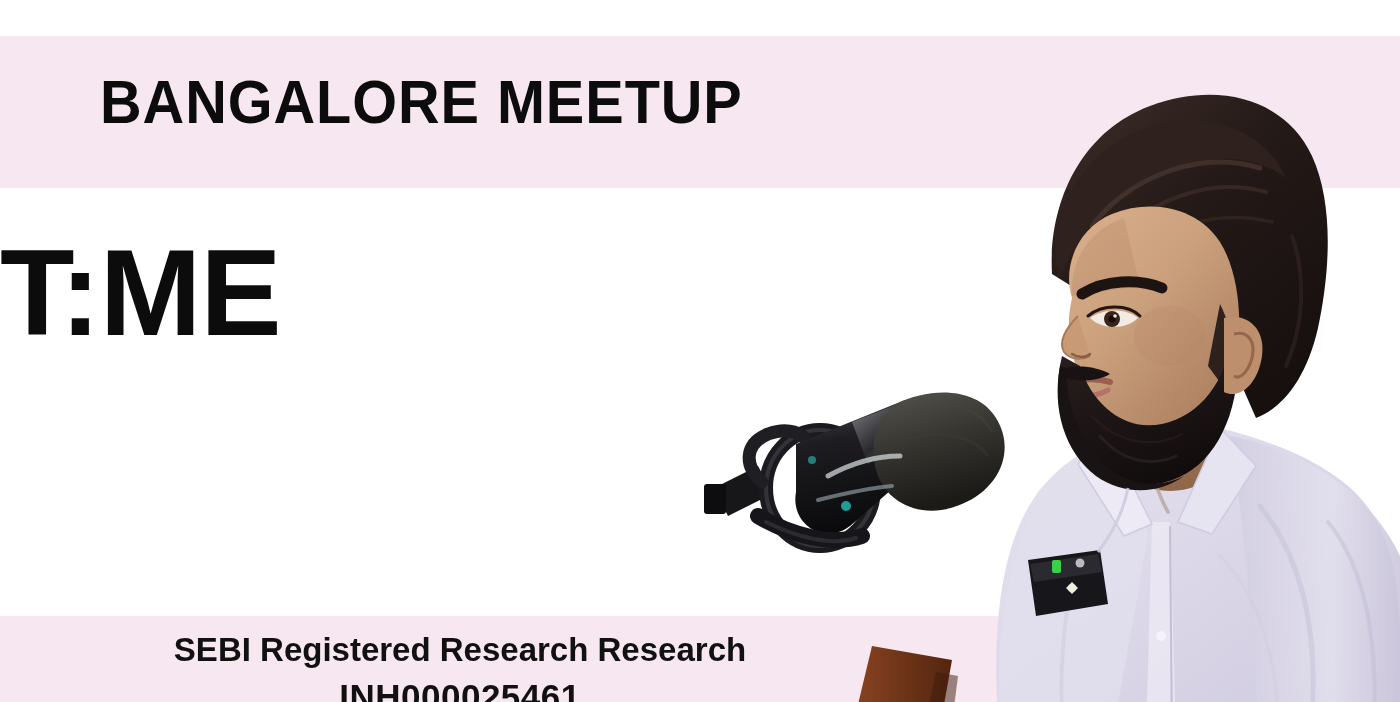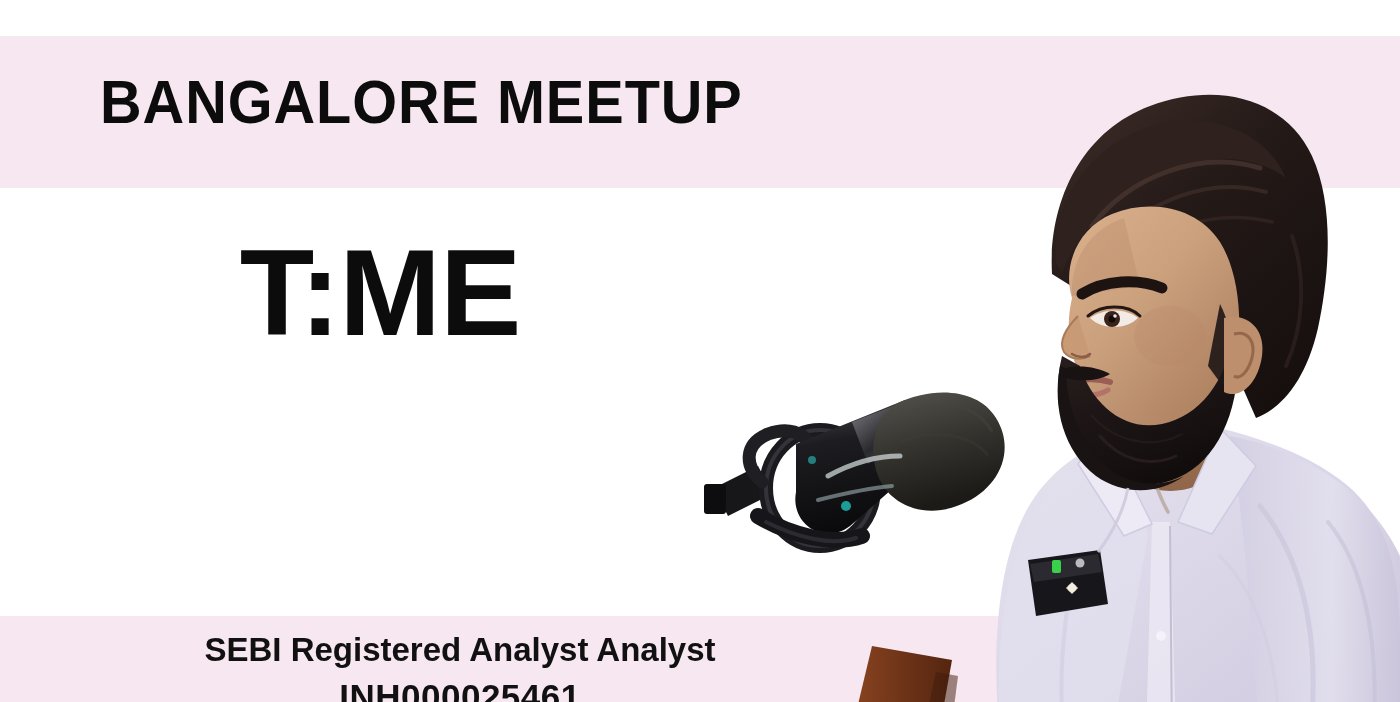--- a/index.html
+++ b/index.html
@@ -39,21 +39,21 @@
     white-space:nowrap;
     transform:scaleX(0.93);
     transform-origin:left center;
     line-height:1.05;
   }
 
   #headline {
     position:absolute; left:0; top:198px;
     width:760px;
     z-index:6;
-    text-align:center;
+    text-align:left;
     color:#0c0c0c;
     font-family:"Liberation Sans Narrow","Liberation Sans", sans-serif;
     font-weight:700;
     line-height:0.97;
     letter-spacing:-1px;
   }
   .headline-line { display:block; }
   #headline-l1 { font-size:122px; }
   #headline-l2 { font-size:122px; margin-top:12px; }
   #headline-l3 { font-size:122px; margin-top:10px; }
@@ -307,17 +307,17 @@
     </svg>
   </div>
 
   <div id="header-title">BANGALORE MEETUP</div>
 
   <div id="headline">
     <span class="headline-line" id="headline-l1">T:ME</span>
   </div>
 
   <div id="footer-block">
-    <div id="footer-line-1">SEBI Registered Analyst Analyst</div>
+    <div id="footer-line-1">SEBI Registered Research Research</div>
     <div id="footer-line-2">INH000025461</div>
   </div>
 
 </div>
 
 </body></html>

